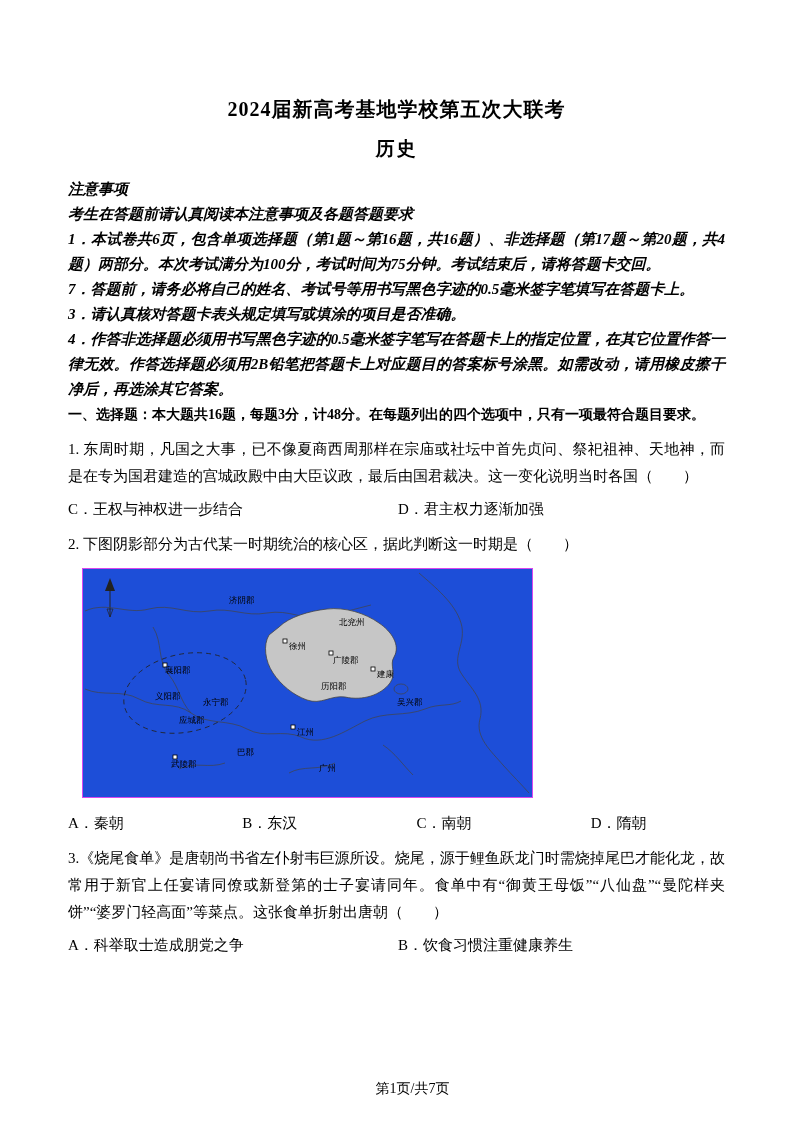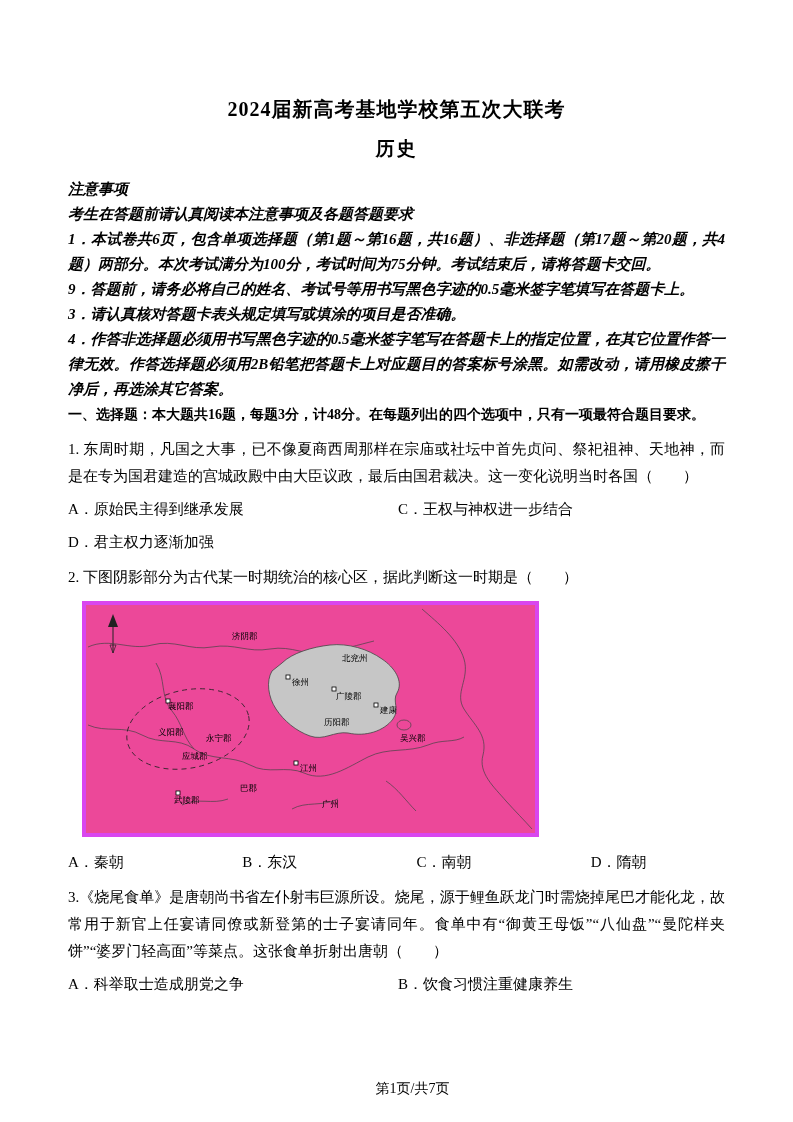--- a/index.html
+++ b/index.html
@@ -63,23 +63,23 @@
     grid-template-columns: 330px 1fr;
     row-gap: 8px;
   }
   .cols-4 {
     display: grid;
     grid-template-columns: repeat(4, 1fr);
     gap: 40px;
   }
   .map-wrap {
     width: 449px;
-    border: 4px solid #d946ef;
+    border: 1px solid #d946ef;
     margin: 10px 0 13px 14px;
-    background: #ec4899;
+    background: #1d4ed8;
   }
   .map-wrap svg { display: block; }
   .map-label {
     font-size: 8.5px;
     fill: #000;
     font-family: "Liberation Serif", "DejaVu Serif", serif;
   }
   .river-thin { fill: none; stroke: #444; stroke-width: 0.7; }
   .core { fill: #c6c6c6; stroke: #444; stroke-width: 0.8; }
   .city-marker { fill: #fff; stroke: #000; stroke-width: 0.8; }
@@ -97,31 +97,30 @@
 
 <div class="page">
 
   <h1 class="doc-title">2024届新高考基地学校第五次大联考</h1>
   <h2 class="doc-subject">历史</h2>
 
   <div class="notice">
     <p>注意事项</p>
     <p>考生在答题前请认真阅读本注意事项及各题答题要求</p>
     <p>1．本试卷共6页，包含单项选择题（第1题～第16题，共16题）、非选择题（第17题～第20题，共4题）两部分。本次考试满分为100分，考试时间为75分钟。考试结束后，请将答题卡交回。</p>
-    <p>9．答题前，请务必将自己的姓名、考试号等用书写黑色字迹的0.5毫米签字笔填写在答题卡上。</p>
+    <p>7．答题前，请务必将自己的姓名、考试号等用书写黑色字迹的0.5毫米签字笔填写在答题卡上。</p>
     <p>3．请认真核对答题卡表头规定填写或填涂的项目是否准确。</p>
     <p>4．作答非选择题必须用书写黑色字迹的0.5毫米签字笔写在答题卡上的指定位置，在其它位置作答一律无效。作答选择题必须用2B铅笔把答题卡上对应题目的答案标号涂黑。如需改动，请用橡皮擦干净后，再选涂其它答案。</p>
   </div>
 
   <p class="section-heading">一、选择题：本大题共16题，每题3分，计48分。在每题列出的四个选项中，只有一项最符合题目要求。</p>
 
   <div class="question">
     <p class="stem">1. 东周时期，凡国之大事，已不像夏商西周那样在宗庙或社坛中首先贞问、祭祀祖神、天地神，而是在专为国君建造的宫城政殿中由大臣议政，最后由国君裁决。这一变化说明当时各国（　　）</p>
     <div class="options cols-2">
-      <span>A．原始民主得到继承发展</span>
       <span>C．王权与神权进一步结合</span>
       <span>D．君主权力逐渐加强</span>
     </div>
   </div>
 
   <div class="question">
     <p class="stem">2. 下图阴影部分为古代某一时期统治的核心区，据此判断这一时期是（　　）</p>
 
     <div class="map-wrap">
       <svg viewBox="0 0 449 228" width="449" height="228">

